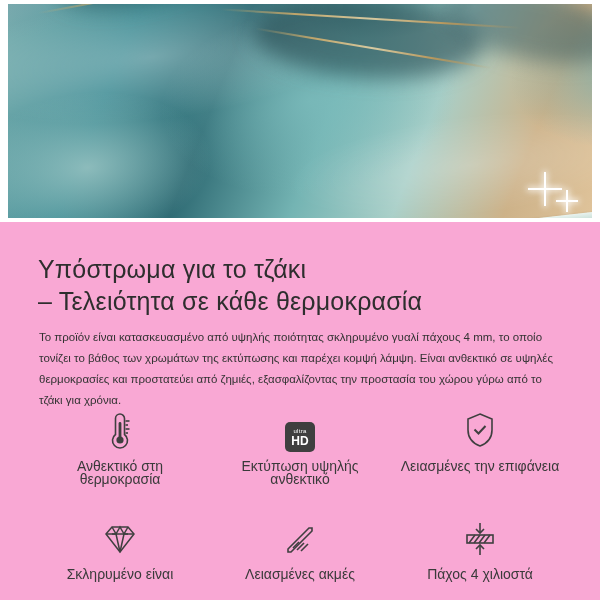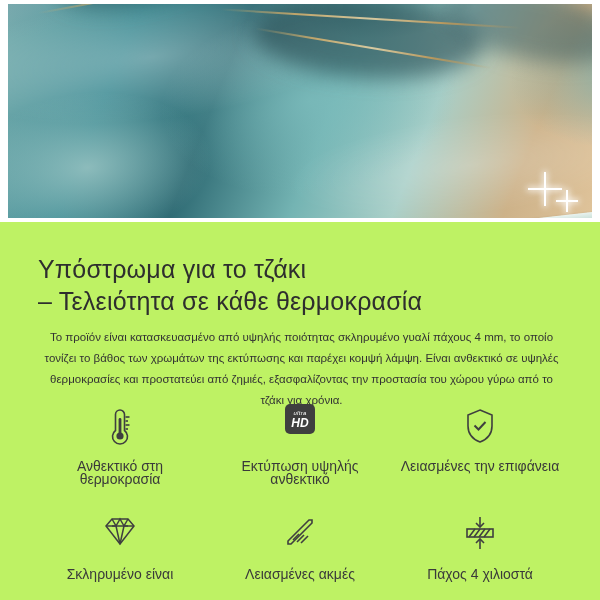--- a/index.html
+++ b/index.html
@@ -10,21 +10,21 @@
     width: 600px;
     height: 600px;
     background: #ffffff;
     font-family: "Liberation Sans", sans-serif;
     overflow: hidden;
   }
   .page {
     position: relative;
     width: 600px;
     height: 600px;
-    background: #bef264;
+    background: #f9a8d4;
     overflow: hidden;
   }
 
   
   .hero {
     position: absolute;
     left: 0;
     top: 0;
     width: 600px;
     height: 222px;
@@ -153,21 +153,21 @@
   .headline .line2 { display: block; }
 
   .paragraph {
     position: absolute;
     left: 39px;
     top: 315px;
     width: 525px;
     font-size: 11.5px;
     line-height: 21px;
     color: #333333;
-    text-align: center;
+    text-align: left;
   }
 
   
   .features {
     position: absolute;
     left: 30px;
     top: 404px;
     width: 540px;
     display: grid;
     grid-template-columns: repeat(3, 1fr);
@@ -176,24 +176,23 @@
   .feature {
     display: flex;
     flex-direction: column;
     align-items: center;
     text-align: center;
   }
   .feature-icon {
     width: 48px;
     height: 48px;
     display: flex;
-    align-items: flex-start;
+    align-items: flex-end;
     justify-content: center;
     margin-bottom: 8px;
-    font-style: italic;
   }
   .feature-label {
     font-size: 14px;
     color: #3a3a3a;
     line-height: 13px;
     max-width: 170px;
   }
   .hd-badge {
     width: 30px;
     height: 30px;

